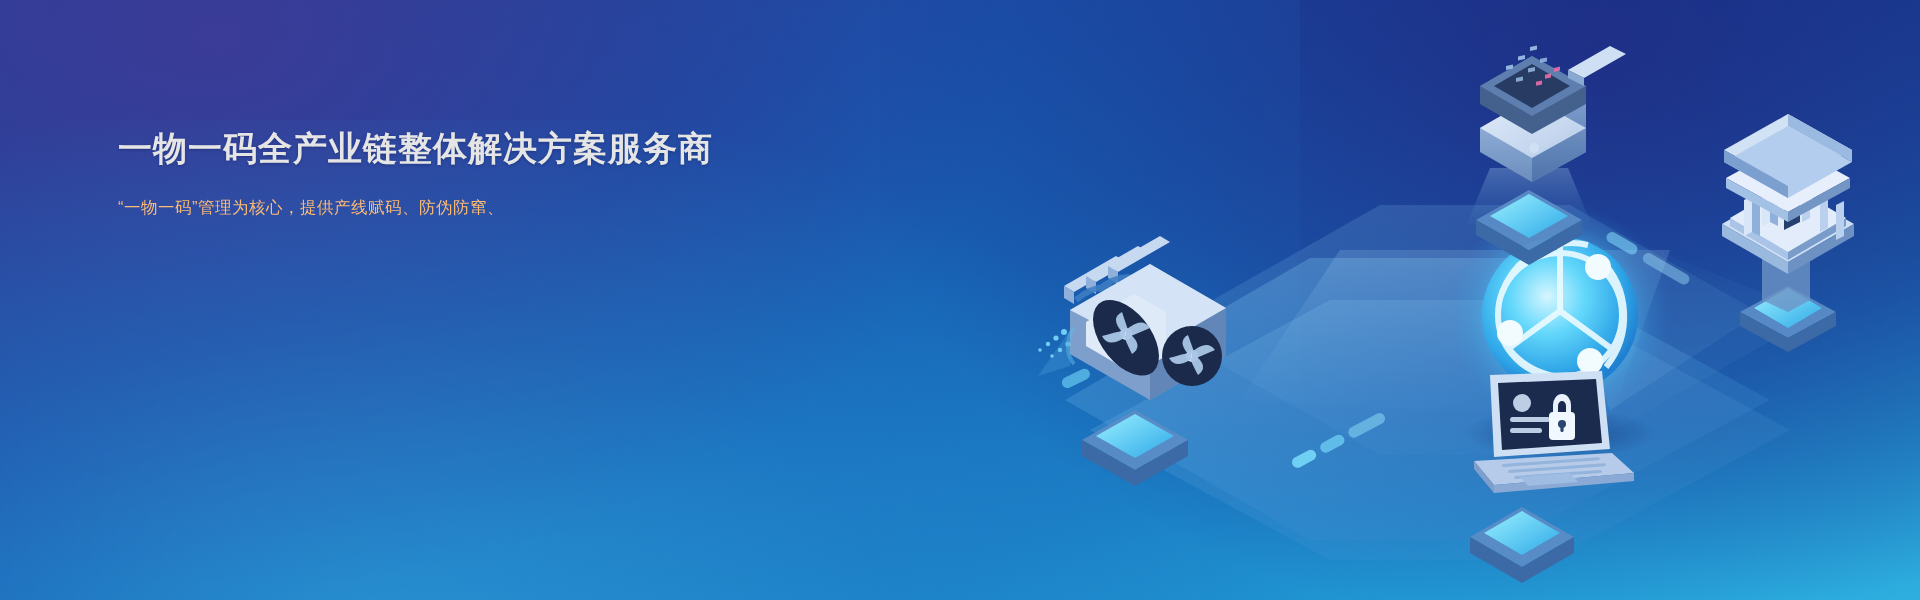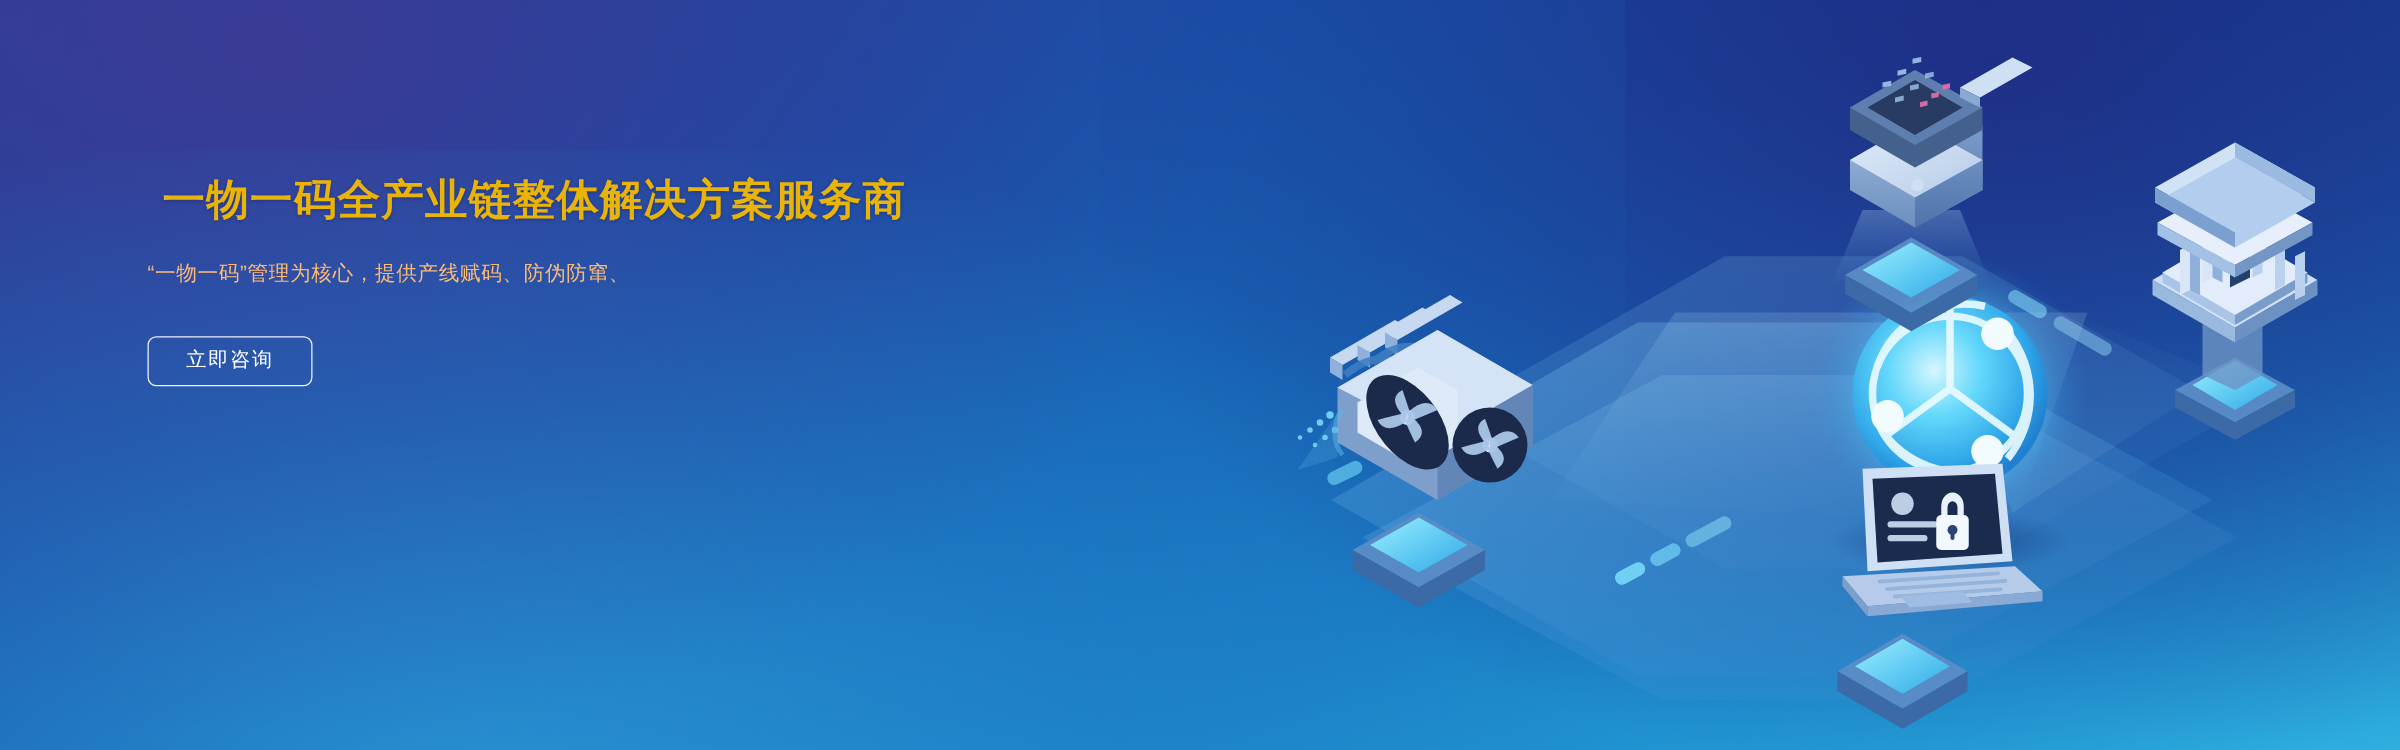--- a/index.html
+++ b/index.html
@@ -68,25 +68,25 @@
   }
 
   
   .copy {
     position: absolute;
     left: 118px;
     top: 128px;
     width: 720px;
   }
   .headline {
-    margin: 12px;
+    margin: 0;
     font-size: 34px;
     font-weight: bold;
     letter-spacing: 1px;
-    color: #eab308;
+    color: #e5e5e5;
     line-height: 1.2;
     white-space: nowrap;
     text-shadow: 0 1px 3px rgba(8,24,70,0.35);
   }
   .sub {
     margin: 22px 0 0 0;
     font-size: 16.5px;
     line-height: 32px;
     color: #fdba74;
     letter-spacing: 0.5px;
@@ -427,18 +427,15 @@
     </svg>
   </div>
 
   <div class="copy">
     <h1 class="headline">一物一码全产业链整体解决方案服务商</h1>
 
     <p class="sub">
       <span class="sub-line">“一物一码”管理为核心，提供产线赋码、防伪防窜、</span>
     </p>
 
-    <div class="cta-wrap">
-      <button class="cta">立即咨询</button>
-    </div>
   </div>
 
 </div>
 
 </body></html>

